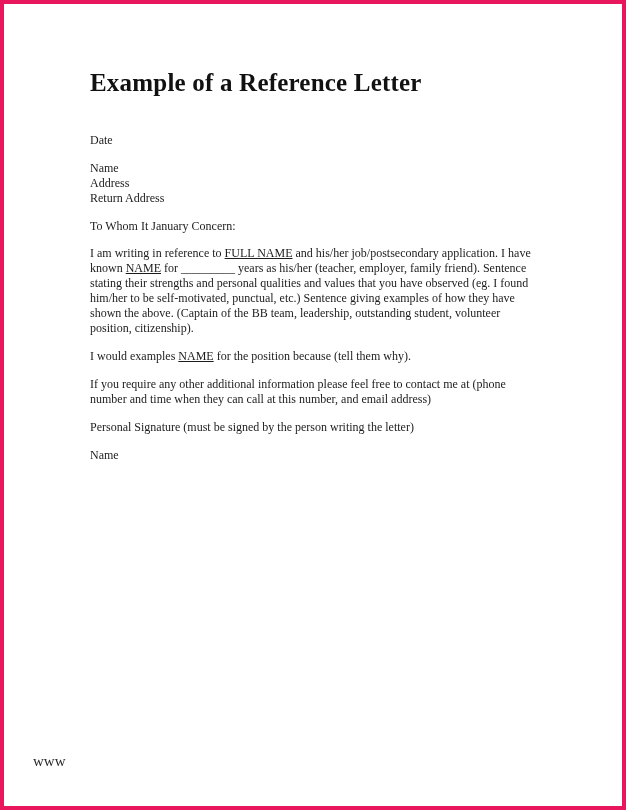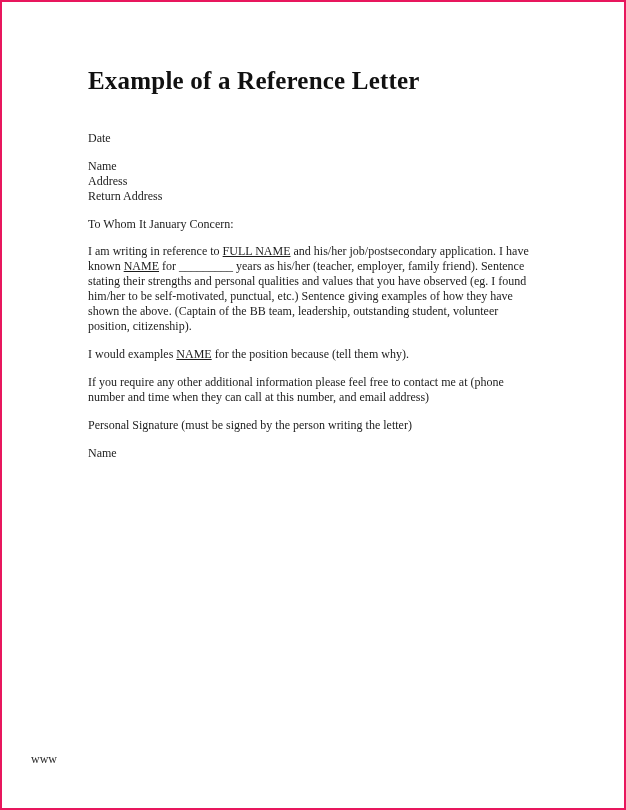--- a/index.html
+++ b/index.html
@@ -7,21 +7,21 @@
     width: 626px;
     height: 810px;
     background: #ffffff;
     font-family: "Liberation Serif", serif;
   }
   .page {
     position: relative;
     width: 626px;
     height: 810px;
     box-sizing: border-box;
-    border: 2px solid #ef4444;
+    border: 4px solid #ef4444;
     background: #ffffff;
     overflow: hidden;
   }
   .content {
     position: absolute;
     left: 86px;  
     top: 0;
     width: 448px;
     color: #1c1c1c;
     font-size: 12px;
@@ -36,21 +36,21 @@
     letter-spacing: 0.2px;
   }
   .block { margin: 13px 0 0 0; }
   .date-line { margin-top: 36px; }
   .para { margin-top: 12px; font-family: Liberation Serif, serif; }
   .u { text-decoration: underline; }
   .watermark {
     position: absolute;
     left: 29px;  
     top: 753px;
-    font-size: 12px;
+    font-size: 15px;
     line-height: 9px;
     color: #2a2a2a;
     font-family: "Liberation Serif", serif;
   }
 </style>
 </head>
 <body>
 
 <div class="page" style="border-color: rgb(232, 23, 93); background: rgb(255, 255, 255);">
   <div class="content">

